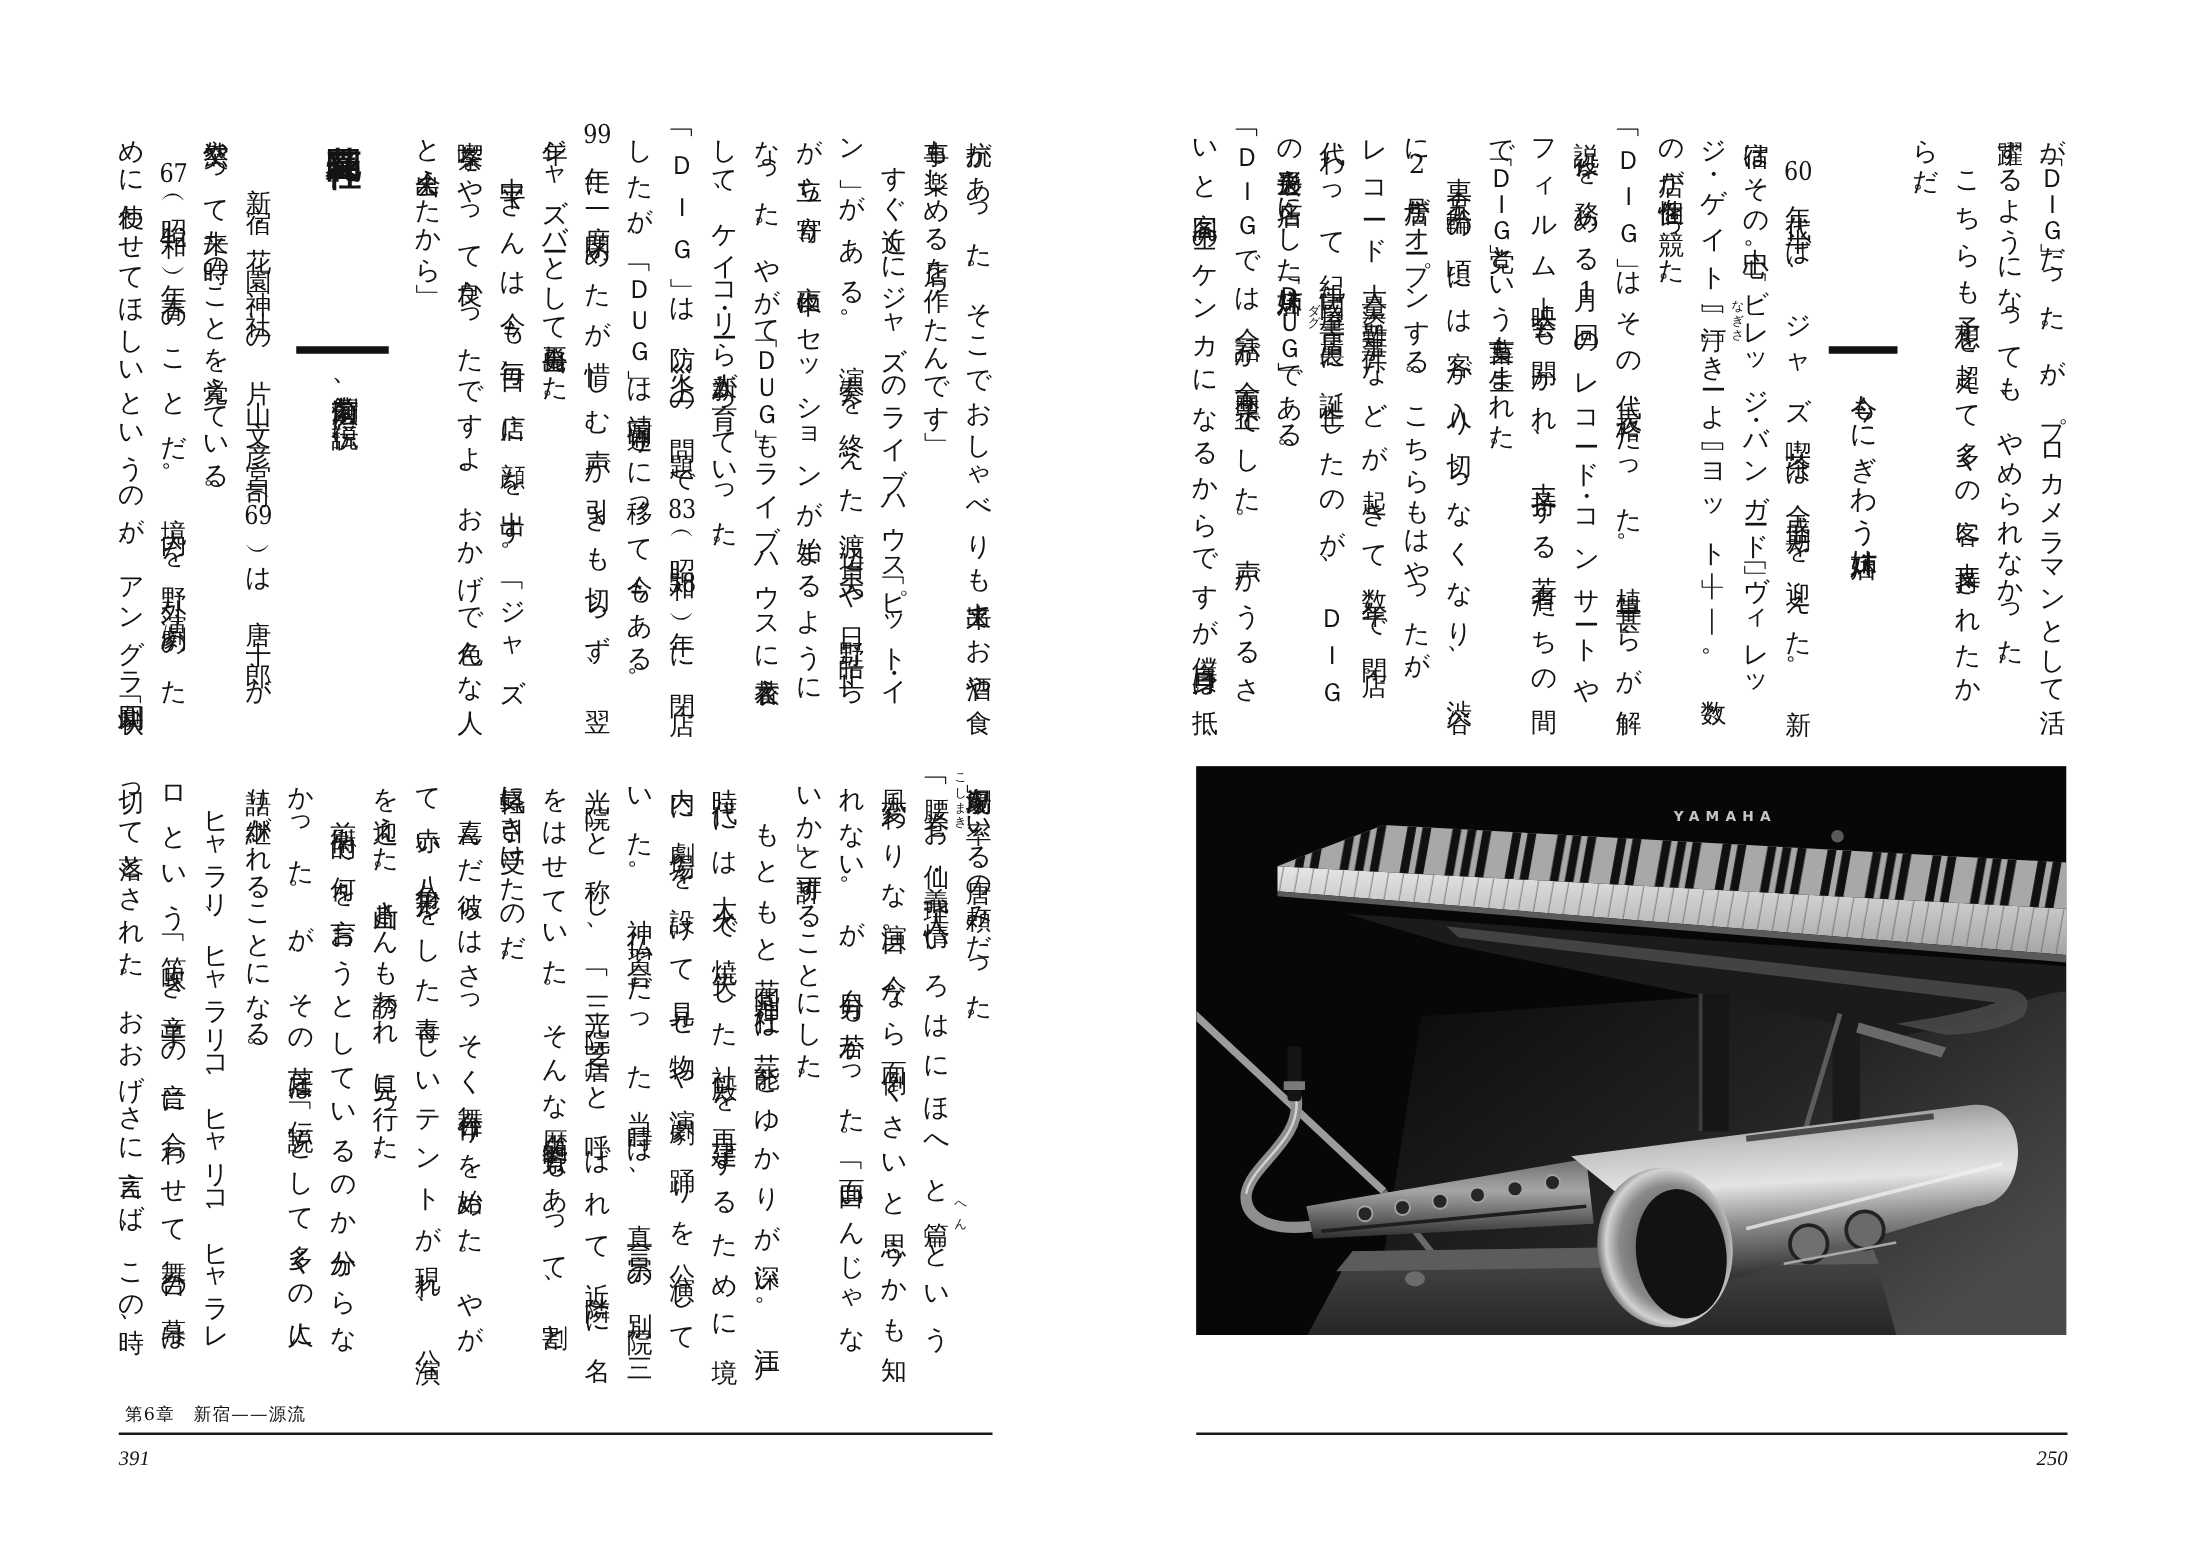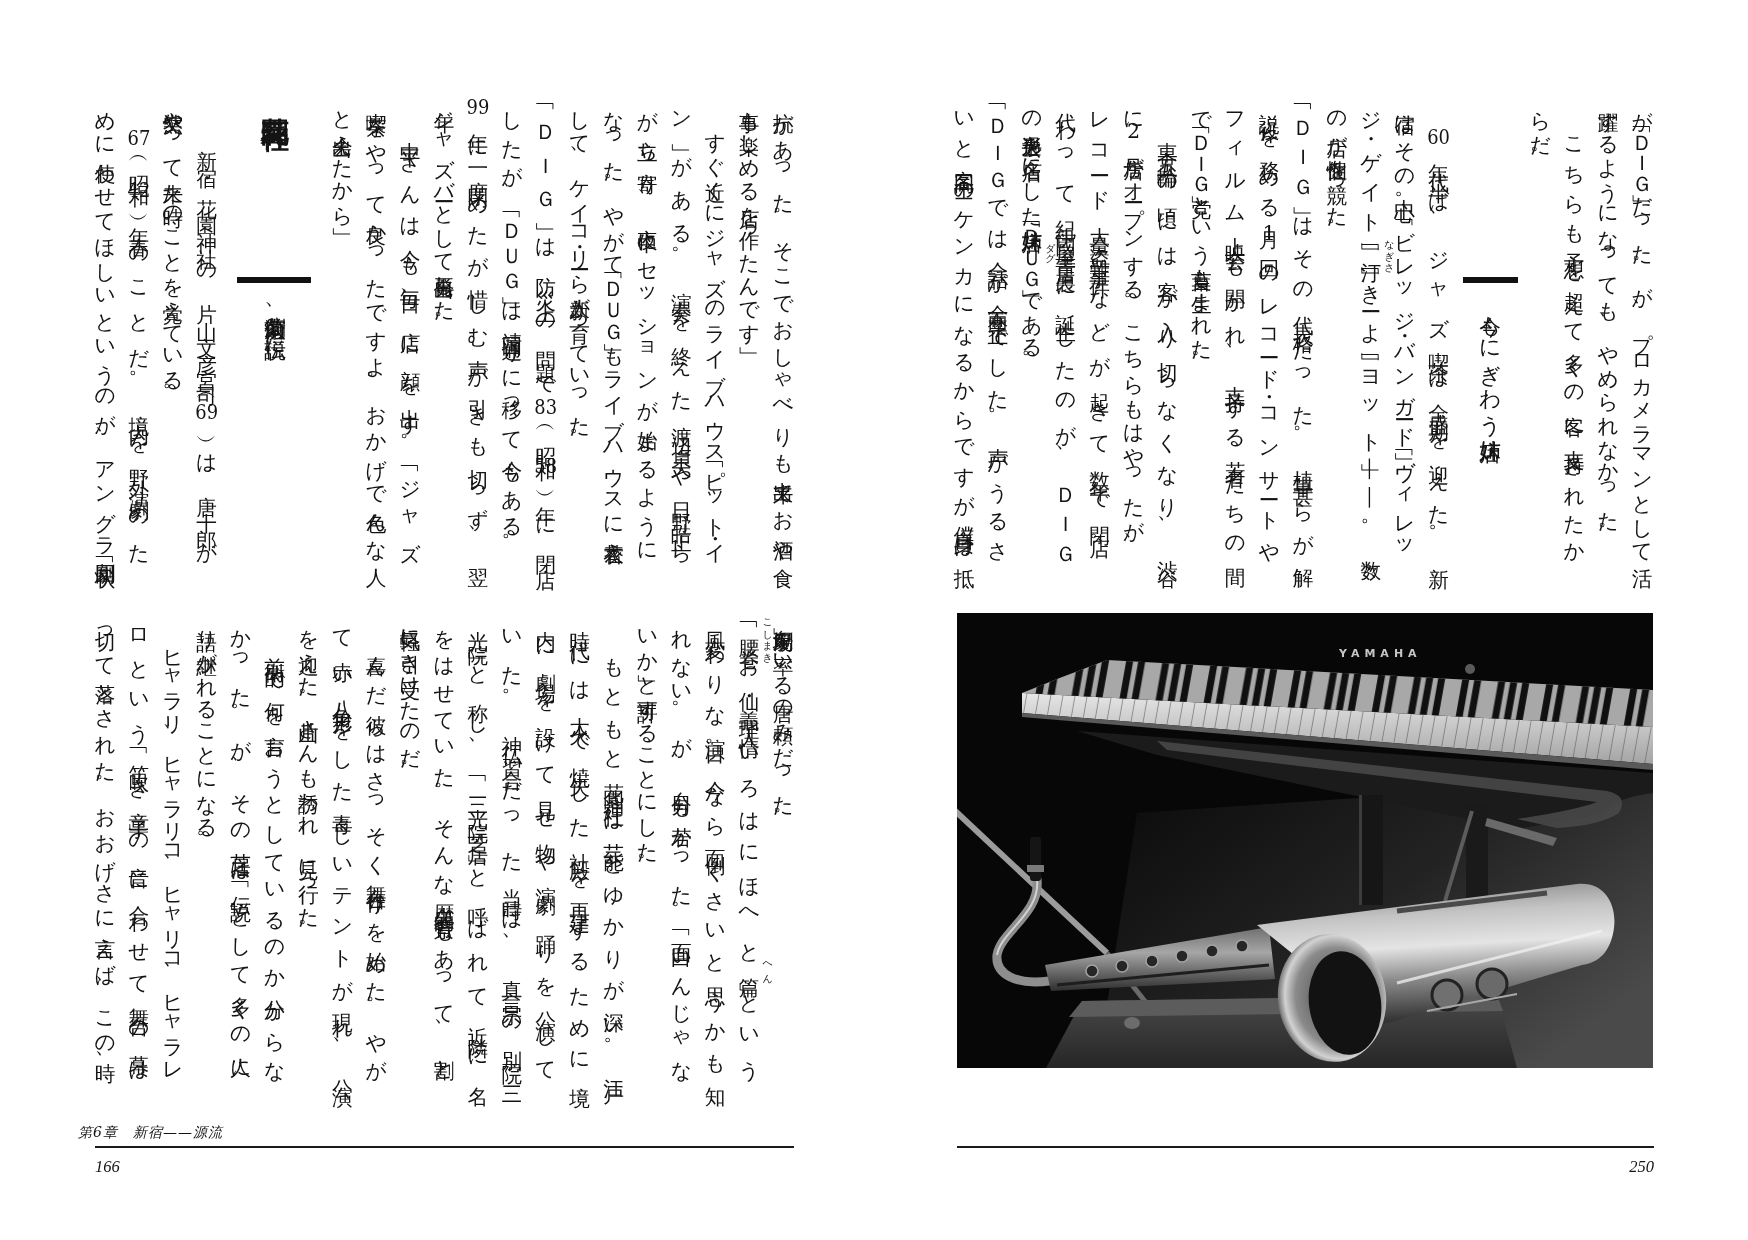--- a/index.html
+++ b/index.html
@@ -32,22 +32,22 @@
     position: absolute; top: 203px; width: 24px; writing-mode: vertical-rl;
     font-size: 21.7px; line-height: 24px; white-space: nowrap;
   }
   .heading-title {
     position: absolute; top: -2px; width: 32px; writing-mode: vertical-rl;
     font-family: "DejaVu Sans", sans-serif; font-weight: 700;
     font-size: 28px; line-height: 32px; letter-spacing: 2px; white-space: nowrap;
   }
 
   .running-head {
-    position: absolute; left: 78px; top: 1123px; font-size: 14px;
-    line-height: 18px; letter-spacing: 1px; white-space: nowrap; font-style: italic;
+    position: absolute; left: 100px; top: 1123px; font-size: 14px;
+    line-height: 18px; letter-spacing: 1px; white-space: nowrap;
   }
   .footer-rule { position: absolute; top: 1146px; height: 2px; background: #1a1a1a; }
   .page-number {
     position: absolute; top: 1157px; font-family: "Liberation Serif", serif;
     font-style: italic; font-size: 16.5px; line-height: 20px; white-space: nowrap;
   }
 
   .photo {
     position: absolute; left: 83px; top: 613px; width: 696px; height: 455px;
     background: #070707; overflow: hidden;
@@ -106,21 +106,21 @@
       <div class="col" style="--s: 15; letter-spacing: 5.17467px;">　前衛的で何を言おうとしているのか分からな</div>
       <div class="col" style="--s: 16; letter-spacing: 4.80837px;">かった。が、その芝居は「伝説」として多くの人に</div>
       <div class="col" style="--s:17">語り継がれることになる。</div>
       <div class="col" style="--s: 18; letter-spacing: -1.50284px;">　ヒャラリ、ヒャラリコ、ヒャリコ、ヒャラレ</div>
       <div class="col" style="--s: 19; letter-spacing: 7.79025px;">ロという「笛吹き童子」の音に合わせて舞台の幕は</div>
       <div class="col" style="--s: 20; letter-spacing: 1.81942px;">切って落とされた。おおげさに言えば、この時、</div>
     </div>
 
     <div class="running-head">第6章　新宿——源流</div>
     <div class="footer-rule" style="left:95px; width:699px;"></div>
-    <div class="page-number" style="left:95px;">166</div>
+    <div class="page-number" style="left:95px;">391</div>
   </div>
 
   <div class="page page-right">
 
     <div class="block" style="left:67px; top:97px;">
       <div class="col" style="--s: 0; letter-spacing: -0.115936px;">が「ＤＩＧ」だった。が、プロカメラマンとして活</div>
       <div class="col" style="--s:1">躍するようになっても、やめられなかった。</div>
       <div class="col" style="--s: 2; letter-spacing: 4.93408px;">　こちらも予想を超えて多くの客に支持されたか</div>
       <div class="col" style="--s:3">らだ。</div>
 

